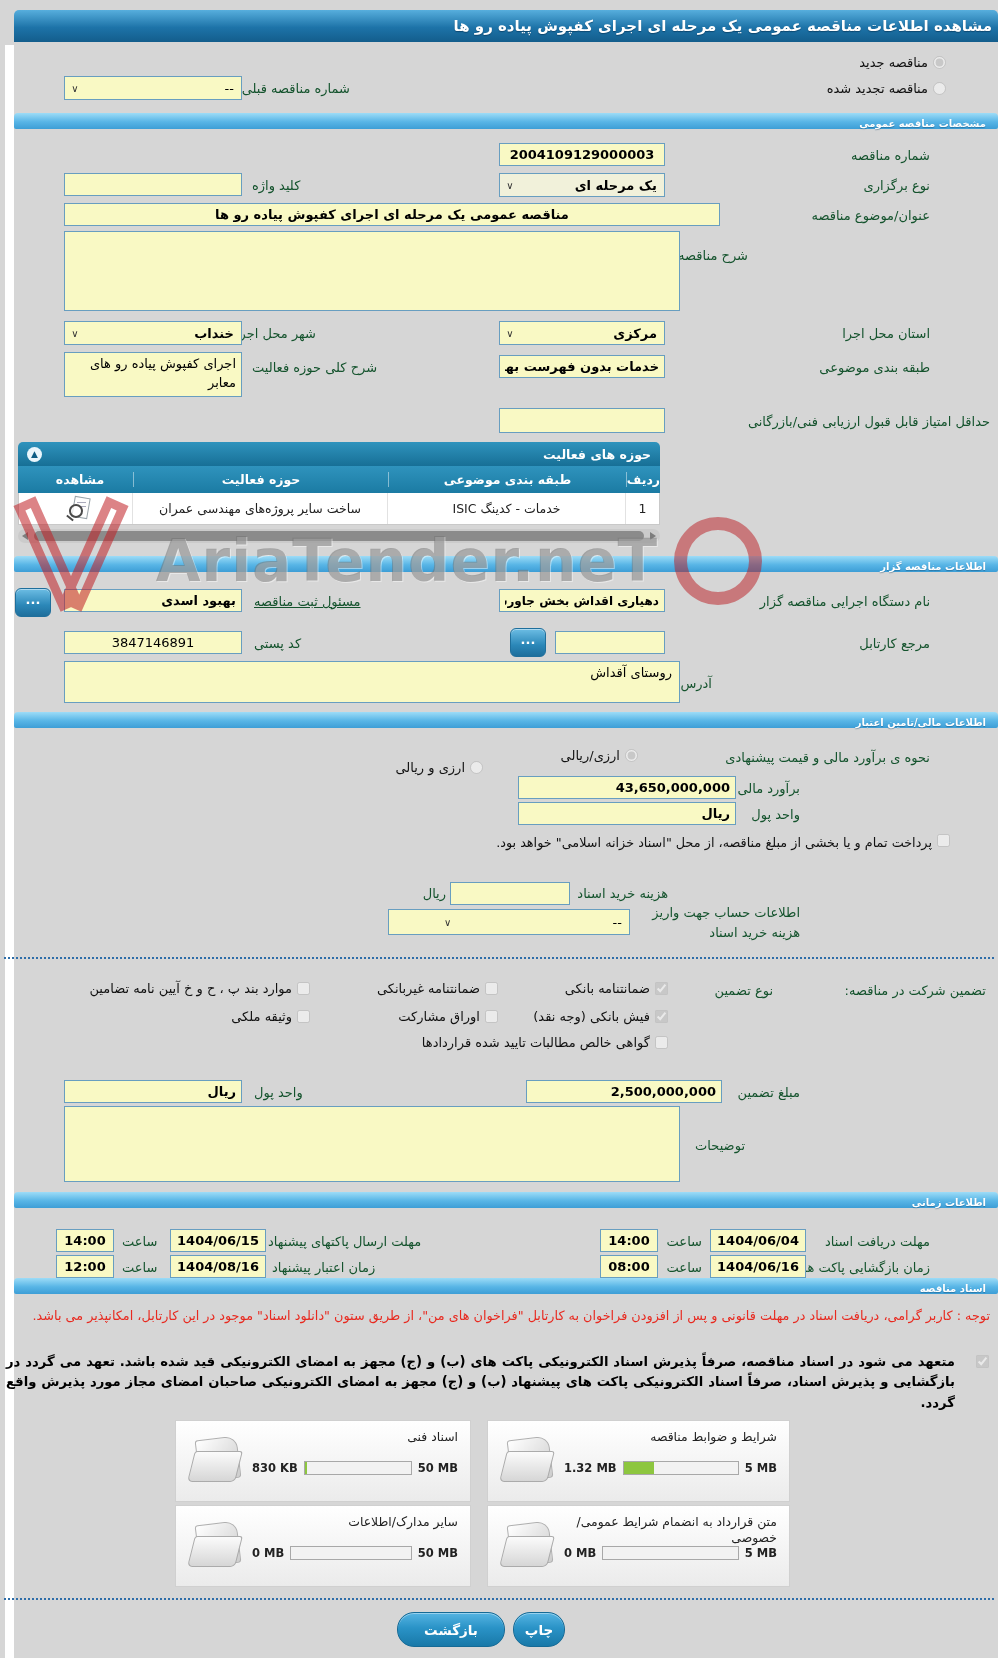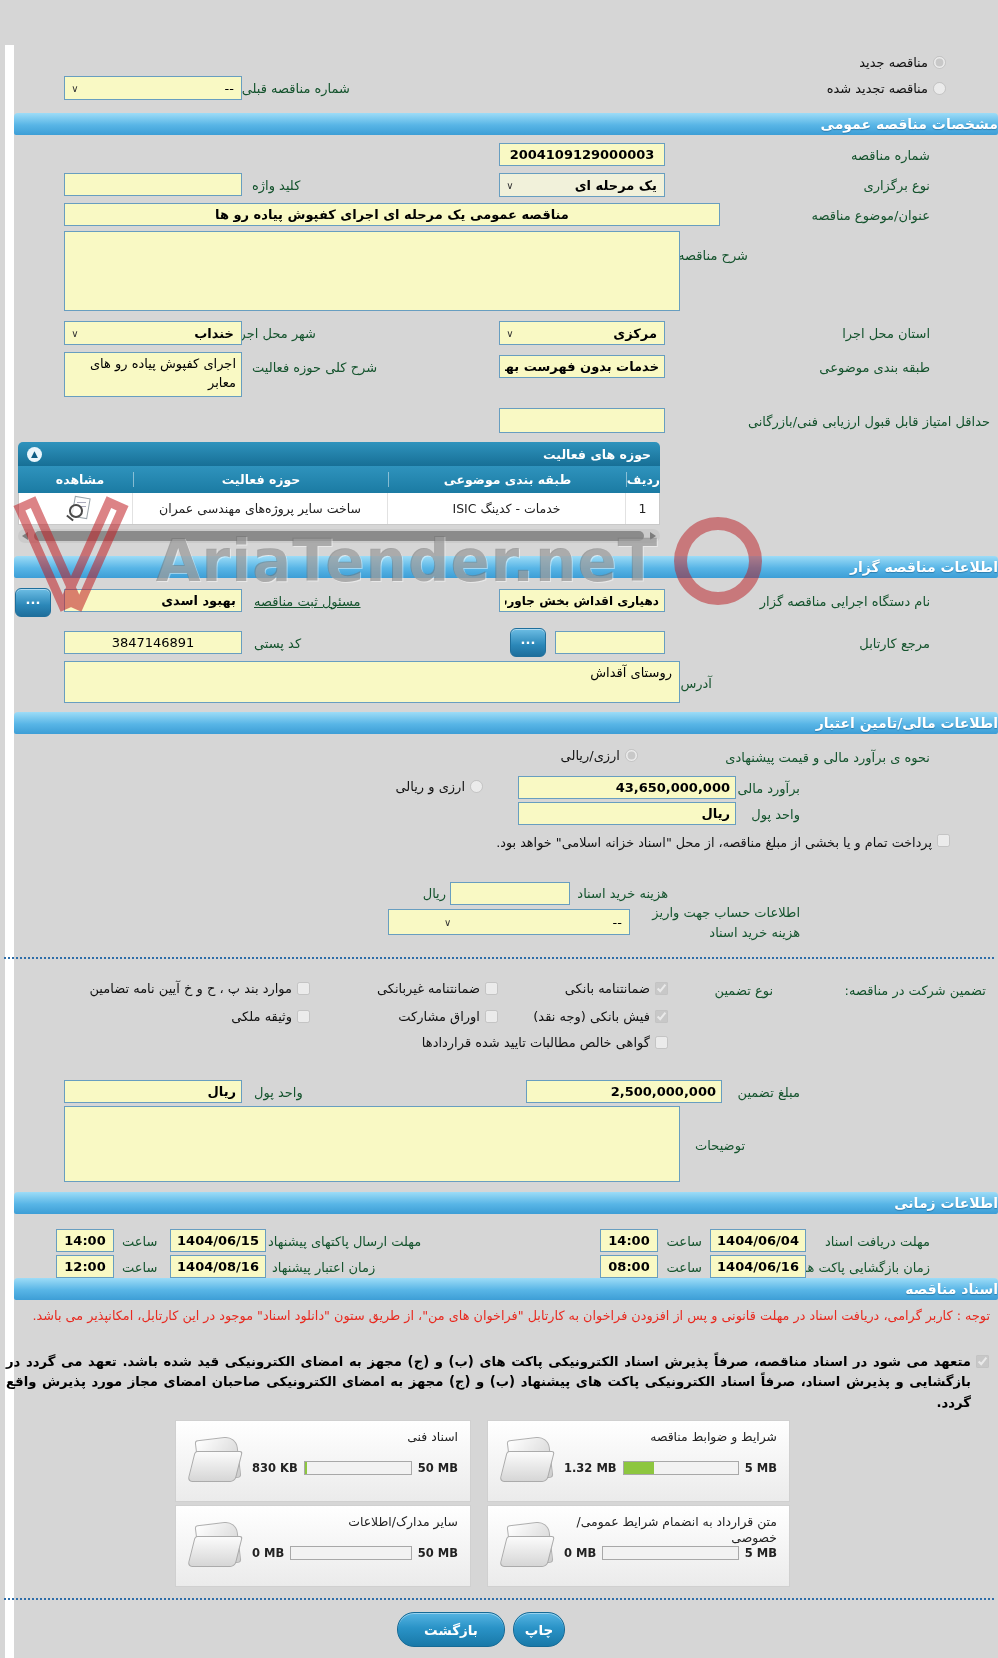--- a/index.html
+++ b/index.html
@@ -5,24 +5,24 @@
   html,body{margin:0;padding:0;background:#c9c9c9;}
   .page{position:relative;width:998px;height:1658px;background:#d6d6d6;direction:rtl;
         font-family:"DejaVu Sans",sans-serif;overflow:hidden;margin:0 auto;}
   .left-strip{position:absolute;left:5px;top:45px;bottom:0;width:9px;background:#ffffff;}
   
   .tbar{position:absolute;left:14px;right:0;height:32px;box-sizing:border-box;
         background:linear-gradient(#57aedd,#1d73a8 55%,#135d8c);
         border-radius:5px 5px 0 0;color:#fff;font-size:15px;font-weight:bold;
         line-height:32px;padding-right:6px;white-space:nowrap;overflow:hidden;
         text-shadow:0 1px 1px rgba(0,40,70,.5);}
-  .sbar{position:absolute;left:14px;right:0;height:22px;box-sizing:border-box;
+  .sbar{position:absolute;left:14px;right:0;height:16px;box-sizing:border-box;
         background:linear-gradient(#9ddcf7 0%,#58b5e6 55%,#3d9ed6 100%);
-        border-radius:4px 4px 2px 2px;color:#fff;font-size:14px;font-weight:bold;
-        line-height:22px;text-shadow:0 1px 1px rgba(0,60,100,.4);}
+        border-radius:4px 4px 2px 2px;color:#fff;font-size:10px;font-weight:bold;
+        line-height:22px;padding-right:12px;text-shadow:0 1px 1px rgba(0,60,100,.4);}
   
   .lb{position:absolute;font-size:13px;color:#14532d;white-space:nowrap;}
   .in{position:absolute;height:23px;background:#f9f9c4;border:1px solid #689ec0;
       box-sizing:border-box;font-size:13px;padding:0 5px;color:#000;
       font-family:inherit;text-align:right;direction:rtl;}
   .in.center{text-align:center;}
   .in.bold{font-weight:bold;}
   .ta{position:absolute;background:#f9f9c4;border:1px solid #689ec0;box-sizing:border-box;
       font-size:13px;padding:2px 7px;text-align:right;overflow:hidden;line-height:1.45;}
   .sel{position:absolute;height:24px;background:#f9f9c4;border:1px solid #689ec0;
@@ -71,21 +71,21 @@
       gap:16px;direction:ltr;pointer-events:none;z-index:60;}
   .wm-logo{position:relative;width:118px;height:142px;opacity:.55;}
   .wm-logo .rb{position:absolute;width:24px;height:116px;border:9px solid #c01f25;box-sizing:border-box;background:transparent;}
   .wm-logo .rb1{left:14px;top:6px;transform:rotate(-24deg);}
   .wm-logo .rb2{left:60px;top:6px;transform:rotate(24deg);}
   .wm-text{font-size:58px;font-weight:bold;color:rgba(115,115,115,.52);letter-spacing:1px;
            text-shadow:1px 1px 0 rgba(255,255,255,.45);white-space:nowrap;}
   .wm-ring{width:88px;height:88px;border:13px solid rgba(185,25,32,.5);border-radius:50%;box-sizing:border-box;}
   
   .notice{position:absolute;color:#e8291f;font-size:12.8px;line-height:1.6;text-align:right;}
-  .commit{position:absolute;display:flex;gap:1px;align-items:flex-start;justify-content:space-between;}
+  .commit{position:absolute;display:flex;gap:17px;align-items:flex-start;justify-content:space-between;}
   .commit p{margin:0;font-size:13.2px;font-weight:bold;line-height:1.55;text-align:justify;text-align-last:right;color:#000;}
   
   .fbox{position:absolute;height:82px;background:linear-gradient(#ffffff,#ebebeb);
         border:1px solid #d0d0d0;box-sizing:border-box;}
   .ftitle{position:absolute;top:8px;right:12px;left:74px;font-size:12.4px;color:#222;text-align:right;line-height:1.3;}
   .fprog{position:absolute;left:76px;right:12px;top:40px;display:flex;direction:ltr;
          align-items:center;gap:6px;font-size:11.5px;font-weight:bold;color:#222;}
   .fbar{flex:1;height:14px;background:#f2f2f2;border:1px solid #a8a8a8;position:relative;box-sizing:border-box;}
   .ffill{position:absolute;left:0;top:0;bottom:0;background:#8dc63f;}
   .folder{position:absolute;left:14px;top:17px;width:52px;height:46px;}
@@ -93,20 +93,21 @@
          border:1px solid #b0b0b0;border-radius:3px 12px 3px 3px;transform:rotate(-7deg);}
   .fol-f{position:absolute;left:1px;bottom:2px;width:46px;height:29px;background:linear-gradient(#fbfbfb,#d6d6d6);
          border:1px solid #ababab;border-radius:3px 3px 5px 5px;transform:skewX(-14deg);}
 </style>
 </head>
 <body>
 
 <div class="page">
   <div class="left-strip"></div>
 
+  <div class="tbar" style="top:10px;">مشاهده اطلاعات مناقصه عمومی یک مرحله ای اجرای کفپوش پیاده رو ها</div>
 
   <label class="ck" style="top:55px;right:52px;">
     <input type="radio" name="tkind" checked="" disabled="" style="">
     <span>مناقصه جدید</span>
   </label>
   <label class="ck" style="top:81px;right:52px;">
     <input type="radio" name="tkind" disabled="" style="">
     <span>مناقصه تجدید شده</span>
   </label>
   <span class="lb" style="top:81px;right:648px;">شماره مناقصه قبلی</span>
@@ -211,21 +212,21 @@
   <span class="lb" style="top:676px;right:286px;">آدرس</span>
   <div class="ta" style="top:661px;left:64px;right:318px;height:42px;">روستای آقداش</div>
 
   <div class="sbar" style="top:712px;">اطلاعات مالی/تامین اعتبار</div>
 
   <span class="lb" style="top:750px;right:68px;">نحوه ی برآورد مالی و قیمت پیشنهادی</span>
   <label class="ck" style="top:748px;right:360px;">
     <input type="radio" name="curr" checked="" disabled="" style="">
     <span>ارزی/ریالی</span>
   </label>
-  <label class="ck" style="top:779px;right:515px;">
+  <label class="ck" style="top:760px;right:515px;">
     <input type="radio" name="curr" disabled="" style="">
     <span>ارزی و ریالی</span>
   </label>
 
   <span class="lb" style="top:781px;right:198px;">برآورد مالی</span>
   <input class="in bold" style="top: 776px; right: 262px; width: 218px;" readonly="" value="43,650,000,000">
   <span class="lb" style="top:807px;right:198px;">واحد پول</span>
   <input class="in bold" style="top: 802px; right: 262px; width: 218px;" readonly="" value="ریال">
 
   <div class="ck" style="top:833px;right:48px;width:460px;">

